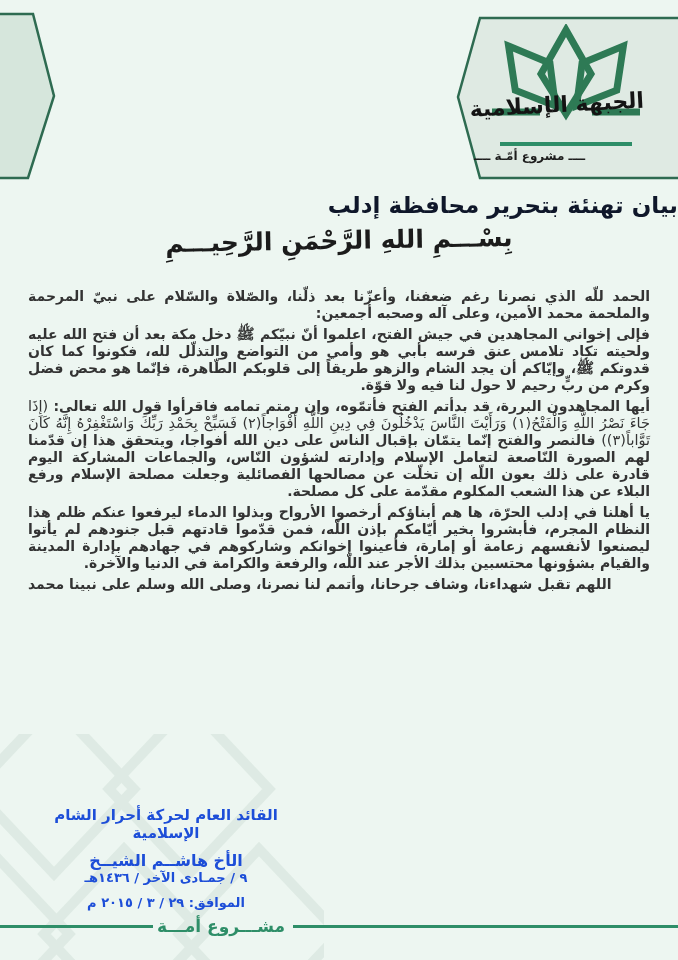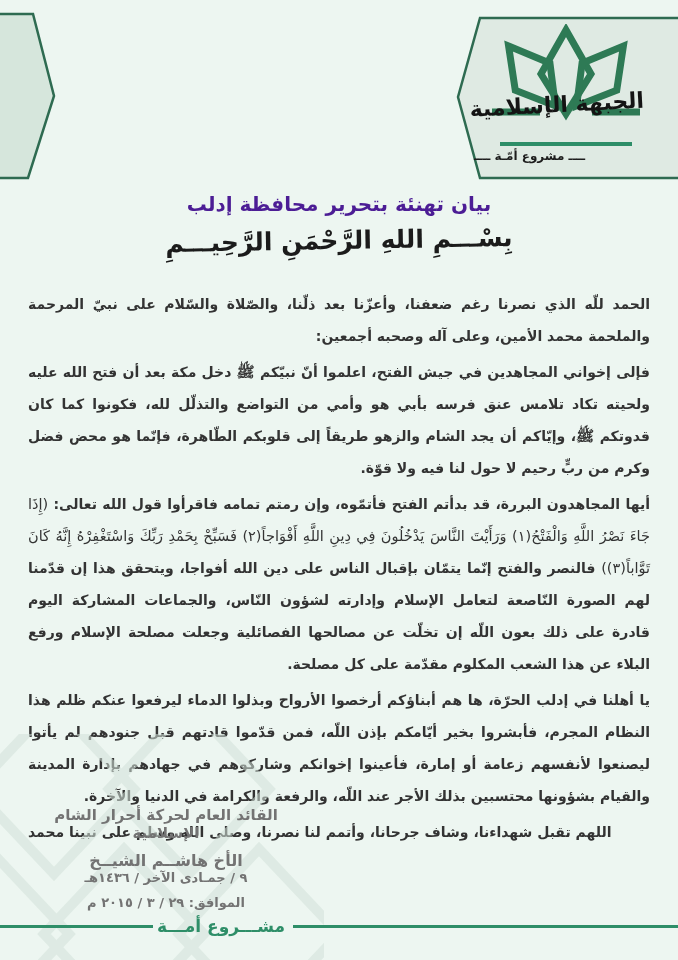--- a/index.html
+++ b/index.html
@@ -30,48 +30,48 @@
   .logo-bar { position:absolute; top:142px; left:64px; width:132px; height:4px; background:#2e8e68; }
   .logo-slogan {
     position:absolute; top:149px; left:38px; right:34px;
     text-align:left; font-size:12px; font-weight:bold; color:#1d1d1d;
     white-space:nowrap;
   }
 
   
   .doc-title {
     position:absolute; top:192px; left:0; right:0;
-    text-align:center;
-    color:#4c1d95; font-size:20px; font-weight:bold;
+    text-align:right;
+    color:#0f172a; font-size:23px; font-weight:bold;
   }
   .basmala {
     position:absolute; top:226px; left:0; right:0;
     text-align:center;
     color:#1b1b1b; font-size:25px; font-weight:bold;
     transform:rotate(-1deg);
   }
 
   
   .body-text {
     position:absolute; top:288px; right:28px; left:28px;
     color:#333333;
     font-size:14px; font-weight:bold;
-    line-height:32px;
+    line-height:17px;
     text-align:justify;
   }
   .body-text p { margin:0 0 4px 0; }
   .verse { font-weight:normal; font-size:14.5px; }
   .saw { font-size:15px; }
   .para-center-last { text-align:justify; text-align-last:center; }
   .para-center { text-align:left; }
 
   
   .signature {
     position:absolute; top:806px; left:20px; width:292px;
-    text-align:center; color:#737373; font-weight:bold;
+    text-align:center; color:#1d4ed8; font-weight:bold;
   }
   .sig-role  { font-size:15px; margin-bottom:9px; }
   .sig-name  { font-size:16px; margin-bottom:0; letter-spacing:0.5px; }
   .sig-date  { font-size:13px; margin-bottom:10px; }
 
   
   .footer {
     position:absolute; top:911px; left:0; right:0; height:30px;
     display:flex; align-items:center; direction:ltr;
   }

